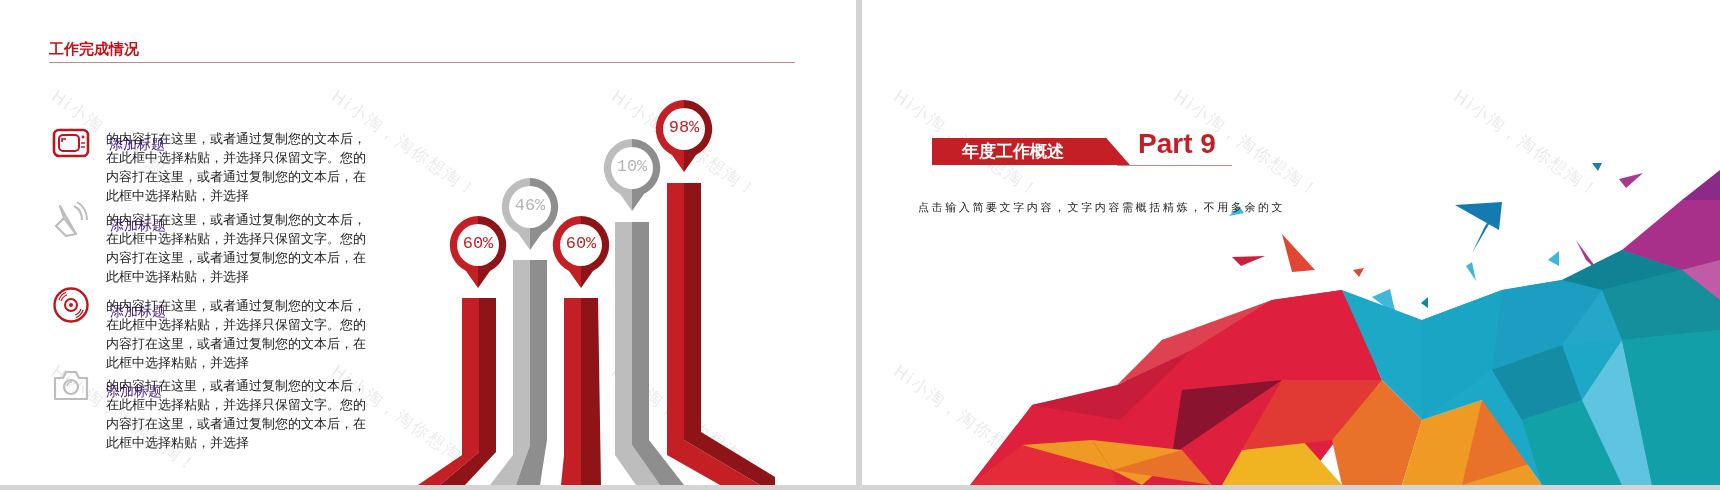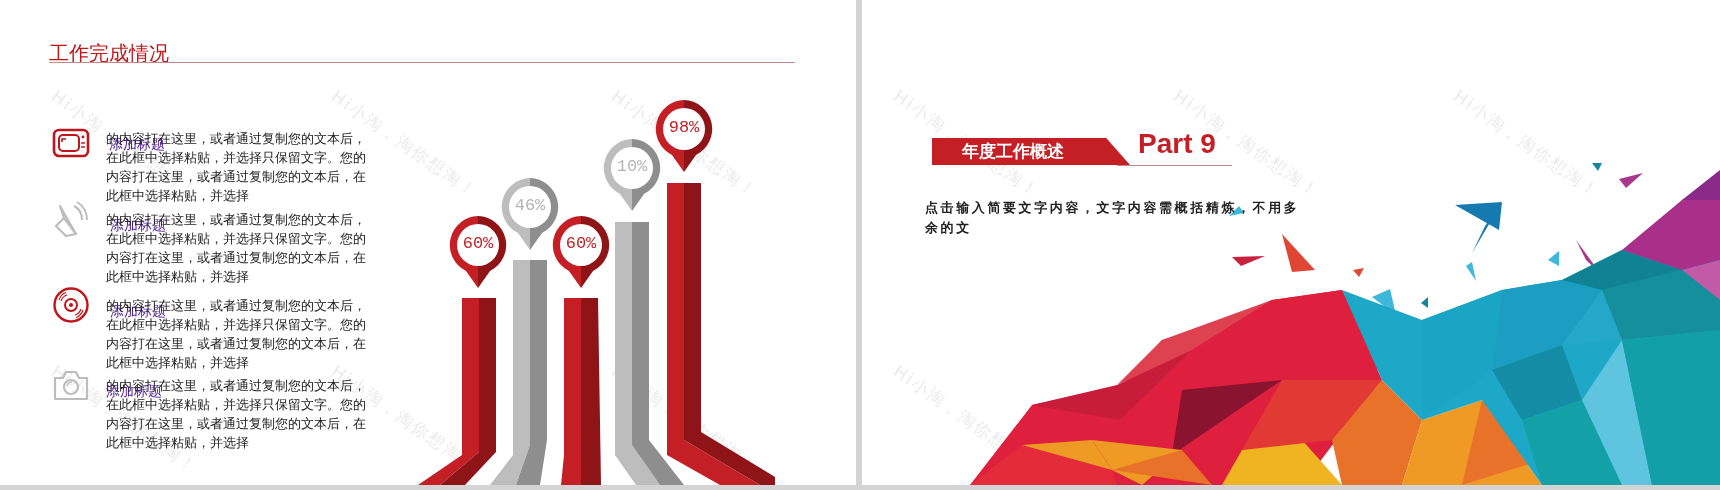--- a/index.html
+++ b/index.html
@@ -3,31 +3,31 @@
 <meta charset="utf-8">
 <style>
   * { margin:0; padding:0; box-sizing:border-box; }
   html, body { width:1720px; height:490px; overflow:hidden; background:#d4d4d4; }
   body { position:relative; font-family:"DejaVu Sans", "Liberation Sans", sans-serif; }
   .slide { position:absolute; top:0; height:485px; background:#ffffff; overflow:hidden; }
   #slide-left { left:0; width:856px; }
   #slide-right { left:862px; width:858px; }
   .abs { position:absolute; }
   .wm { position:absolute; color:rgba(180,180,180,0.28); font-size:17px; transform:rotate(35deg); transform-origin:left top; white-space:nowrap; letter-spacing:2px; pointer-events:none; }
-  .sec-title { left:49px; top:40px; font-size:20px; font-weight:normal; color:#c0151b;text-align:center; }
+  .sec-title { left:49px; top:40px; font-size:15px; font-weight:bold; color:#c0151b;text-align:center; }
   .sec-line { left:49px; top:62px; width:746px; height:1px; background:#c38a8a; }
   .item-title { font-size:14px; color:#4c1d95;margin-top:30px; }
   .item-body { font-size:13px; line-height:19px; color:#222; width:270px; }
   .icon { position:absolute; width:38px; height:38px; }
   .pct { position:absolute; font-size:17px; text-align:center; width:60px;font-family:Liberation Mono, monospace; }
   .banner { position:absolute; left:70px; top:138px; width:198px; height:27px; background:#c41f25; clip-path:polygon(0 0, 88% 0, 100% 100%, 0 100%); }
   .banner-text { position:absolute; left:100px; top:140px; font-size:17px; font-weight:bold; color:#fff; }
   .part { position:absolute; left:276px; top:128px; font-size:28px; font-weight:bold; color:#c41f25; font-family:"Liberation Sans", sans-serif; }
   .part-line { position:absolute; left:255px; top:165px; width:115px; height:1px; background:#c38a8a; }
-  .desc { position:absolute; left:63px; top:198px; font-size:13px; line-height:20px; color:#222; letter-spacing:2.6px; width:380px;font-weight:bold; }
+  .desc { position:absolute; left:56px; top:198px; font-size:11px; line-height:20px; color:#222; letter-spacing:2.6px; width:380px; }
 </style>
 </head>
 <body>
 
 <div class="slide" id="slide-left">
   <div class="wm" style="left:60px;top:85px;">Hi小淘，淘你想淘！</div>
   <div class="wm" style="left:340px;top:85px;">Hi小淘，淘你想淘！</div>
   <div class="wm" style="left:620px;top:85px;">Hi小淘，淘你想淘！</div>
   <div class="wm" style="left:60px;top:360px;">Hi小淘，淘你想淘！</div>
   <div class="wm" style="left:340px;top:360px;">Hi小淘，淘你想淘！</div>

